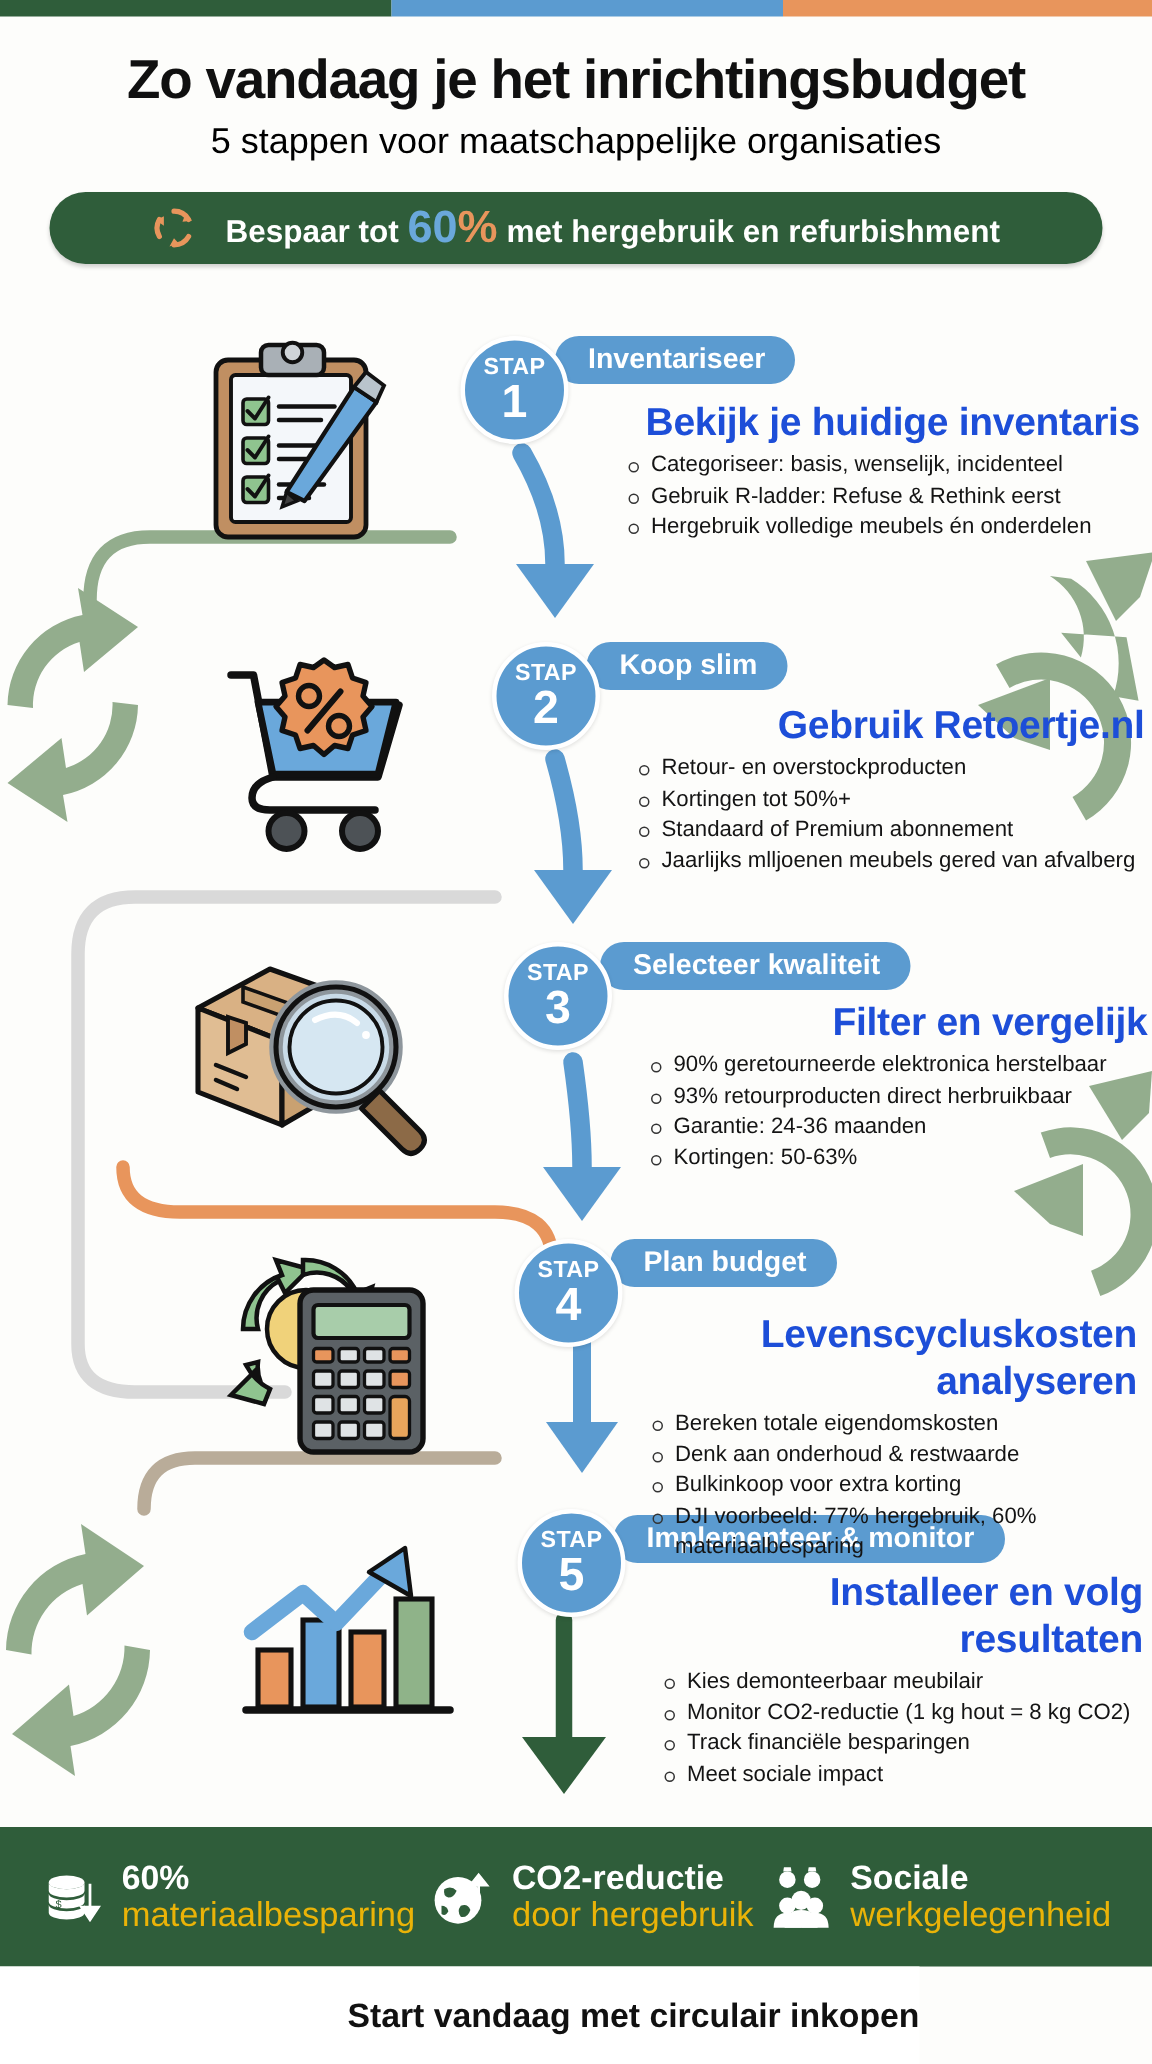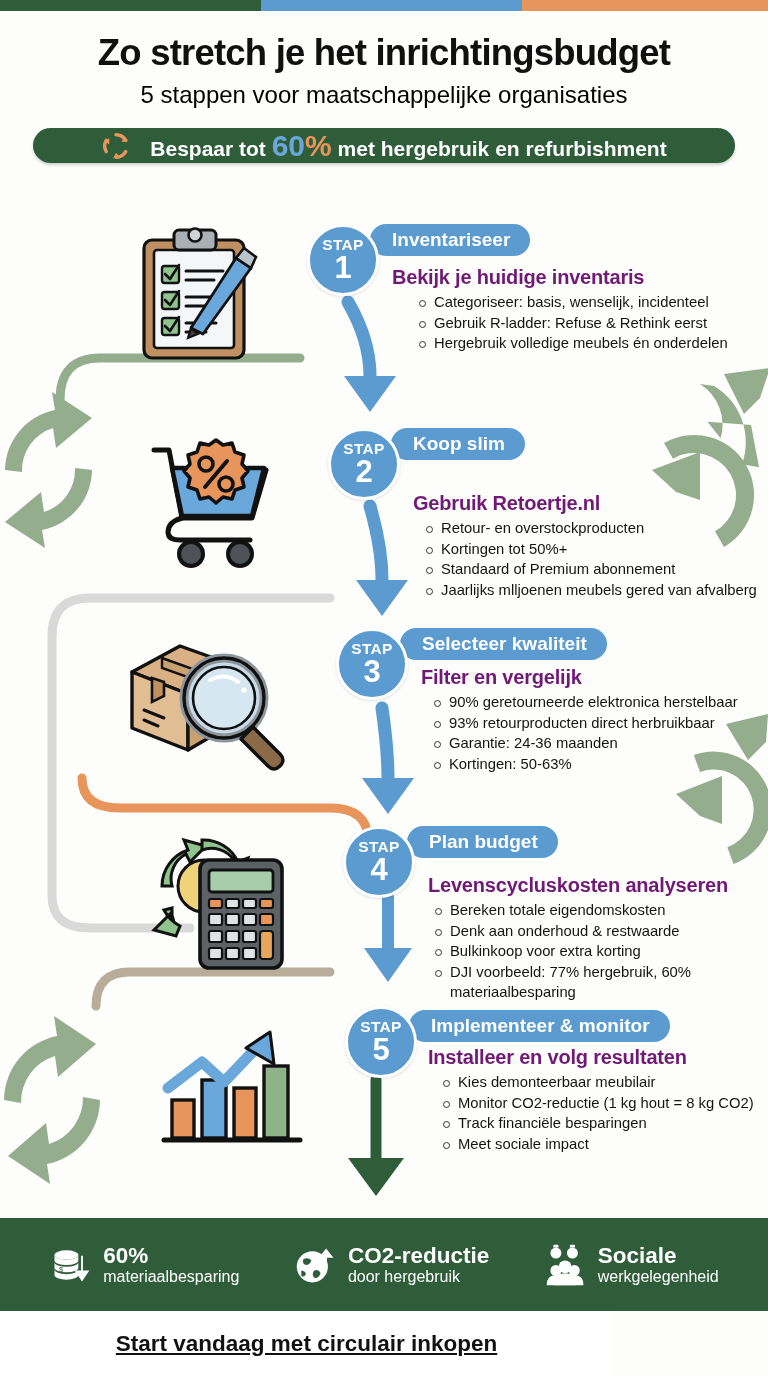--- a/index.html
+++ b/index.html
@@ -26,21 +26,21 @@
   .header { position: absolute; top: 11px; left: 0; width: 768px; z-index: 30; text-align: center; }
   .main-title {
     font-size: 36.5px; font-weight: bold; color: #101010;
     letter-spacing: -0.8px; margin-top: 23px; line-height: 1.05;
   }
   .subtitle {
     font-size: 24px; color: #000000; margin-top: 9px; font-weight: normal;
   }
   .savings-banner {
     margin: 19px auto 0 auto;
-    width: 702px; height: 35px;
+    width: 702px; height: 48px;
     background: #2f5d3a;
     border-radius: 24px;
     display: flex; align-items: center; justify-content: center; gap: 19px;
     box-shadow: 0 2px 3px rgba(0,0,0,0.18);
   }
   .savings-banner .recycle-badge { width: 30px; height: 30px; flex: 0 0 30px; display:block; }
   .banner-text { color: #ffffff; font-size: 21px; font-weight: bold; white-space: nowrap; }
   .banner-num { color: #6aa8db; font-size: 30px; font-weight: bold; }
   .banner-pct { color: #e8955c; font-size: 30px; font-weight: bold; }
 
@@ -66,21 +66,21 @@
   .step-pill {
     position: absolute;
     height: 32px; border-radius: 16px;
     background: #5b9bd0;
     display: flex; align-items: center;
     padding: 0 20px 0 22px;
     color: #ffffff; font-size: 19px; font-weight: bold;
     white-space: nowrap; z-index: 12;
   }
   .step-body { position: absolute; z-index: 13; }
-  .step-heading { font-size: 20px; font-weight: bold; color: #701a75; margin-bottom: 4px; letter-spacing: -0.2px; }
+  .step-heading { font-size: 26px; font-weight: bold; color: #1d4ed8; margin-bottom: 4px; letter-spacing: -0.2px; text-align: right; }
   .step-list { list-style: none; }
   .step-list li {
     font-size: 14.8px; color: #141414; line-height: 1.33;
     padding-left: 16px; position: relative; margin-bottom: 1px;
   }
   .step-list li::before {
     content: "";
     position: absolute; left: 1px; top: 7px;
     width: 5px; height: 5px; border-radius: 50%;
     border: 1.2px solid #333; background: transparent;
@@ -92,28 +92,27 @@
   
   .footer-band {
     position: absolute; left: 0; top: 1218px; width: 768px; height: 93px;
     background: #2f5d3a; z-index: 20;
     display: flex; align-items: center; justify-content: space-around; padding: 0 22px;
   }
   .stat { display: flex; align-items: center; gap: 10px; }
   .stat .stat-icon { width: 44px; height: 44px; flex: 0 0 44px; }
   .stat .stat-text { color: #ffffff; line-height: 1.08; }
   .stat .stat-top { font-size: 22.5px; font-weight: bold; display: block; }
-  .stat .stat-sub { font-size: 16px; font-weight: normal; display: block; color: #ffffff; }
+  .stat .stat-sub { font-size: 23px; font-weight: normal; display: block; color: #eab308; }
 
   .footer-cta {
     position: absolute; left: 0; top: 1311px; width: 613px; height: 65px;
-    display: flex; align-items: center; justify-content: center;
+    display: flex; align-items: center; justify-content: flex-end;
     font-size: 22.5px; font-weight: bold; color: #111; z-index: 20;
     background: #ffffff;
-    text-decoration: underline;
   }
 </style>
 </head>
 <body>
 
 <div id="page">
 
   <div class="topbar">
     <div class="seg-green"></div>
     <div class="seg-blue"></div>
@@ -176,21 +175,21 @@
     </g>
     <path fill="#5b9bd0" d="M 388 982 L 364 948 L 412 948 Z"></path>
 
     <g fill="none" stroke="#2f5d3a" stroke-width="11" stroke-linecap="round">
       <path d="M 376 1080 L 376 1160"></path>
     </g>
     <path fill="#2f5d3a" d="M 376 1196 L 348 1158 L 404 1158 Z"></path>
   </svg>
 
   <div class="header">
-    <div class="main-title">Zo stretch je het inrichtingsbudget</div>
+    <div class="main-title">Zo vandaag je het inrichtingsbudget</div>
     <div class="subtitle">5 stappen voor maatschappelijke organisaties</div>
     <div class="savings-banner">
       <svg class="recycle-badge" viewBox="0 0 40 40">
         <g fill="none" stroke="#e8955c" stroke-width="4.6" stroke-linecap="round">
           <path d="M 20 5 A 15 15 0 0 1 33.0 12.5"></path>
           <path d="M 33.0 27.5 A 15 15 0 0 1 20 35"></path>
           <path d="M 7 27.5 A 15 15 0 0 1 7 12.5"></path>
         </g>
         <g fill="#e8955c">
           <path d="M 30.5 6.5 L 36 13.5 L 27.5 14.5 Z"></path>
@@ -338,21 +337,21 @@
     </div>
 
     <div class="step">
       <div class="step-circle" style="left:328px;top:428px;">
         <span class="stap-word">STAP</span>
         <span class="stap-num">2</span>
       </div>
       <div class="step-pill" style="left:391px;top:428px;">
         <span>Koop slim</span>
       </div>
-      <div class="step-body" style="left:413px;top:492px;width:350px;">
+      <div class="step-body" style="left:413px;top:468px;width:350px;">
         <div class="step-heading">Gebruik Retoertje.nl</div>
         <ul class="step-list" style="margin-left:12px;">
           <li>Retour- en overstockproducten</li>
           <li>Kortingen tot 50%+</li>
           <li>Standaard of Premium abonnement</li>
           <li>Jaarlijks mlljoenen meubels gered van afvalberg</li>
         </ul>
       </div>
     </div>
 

